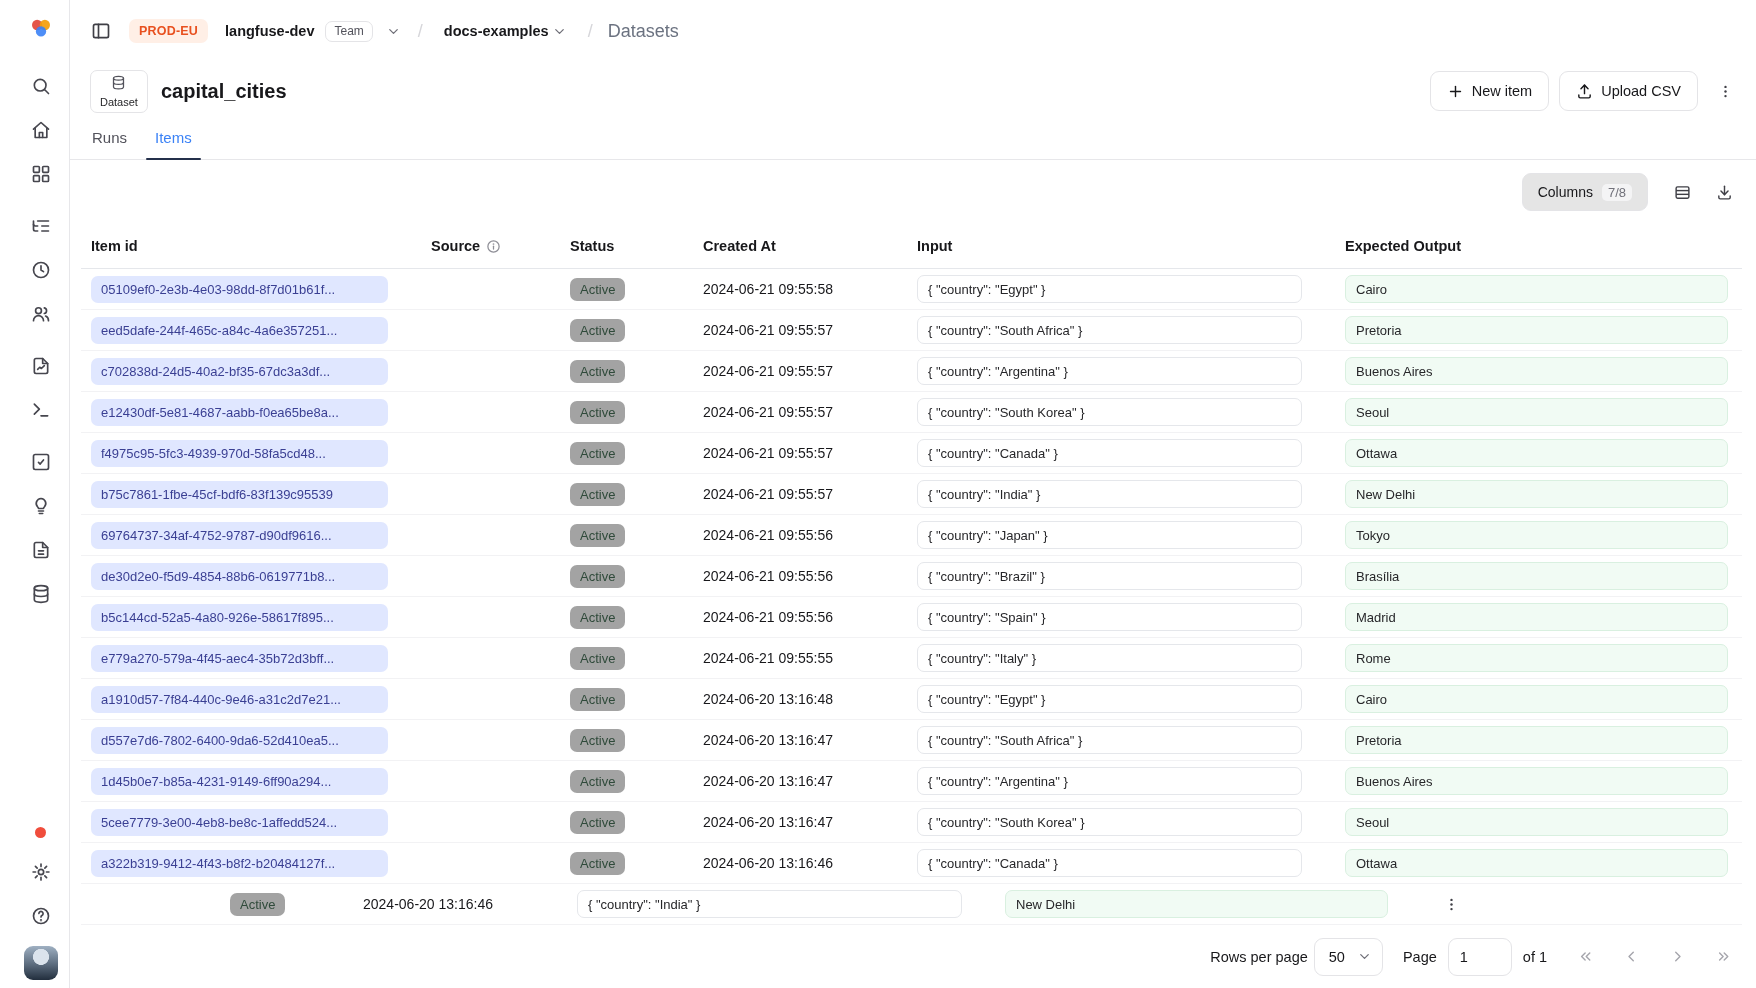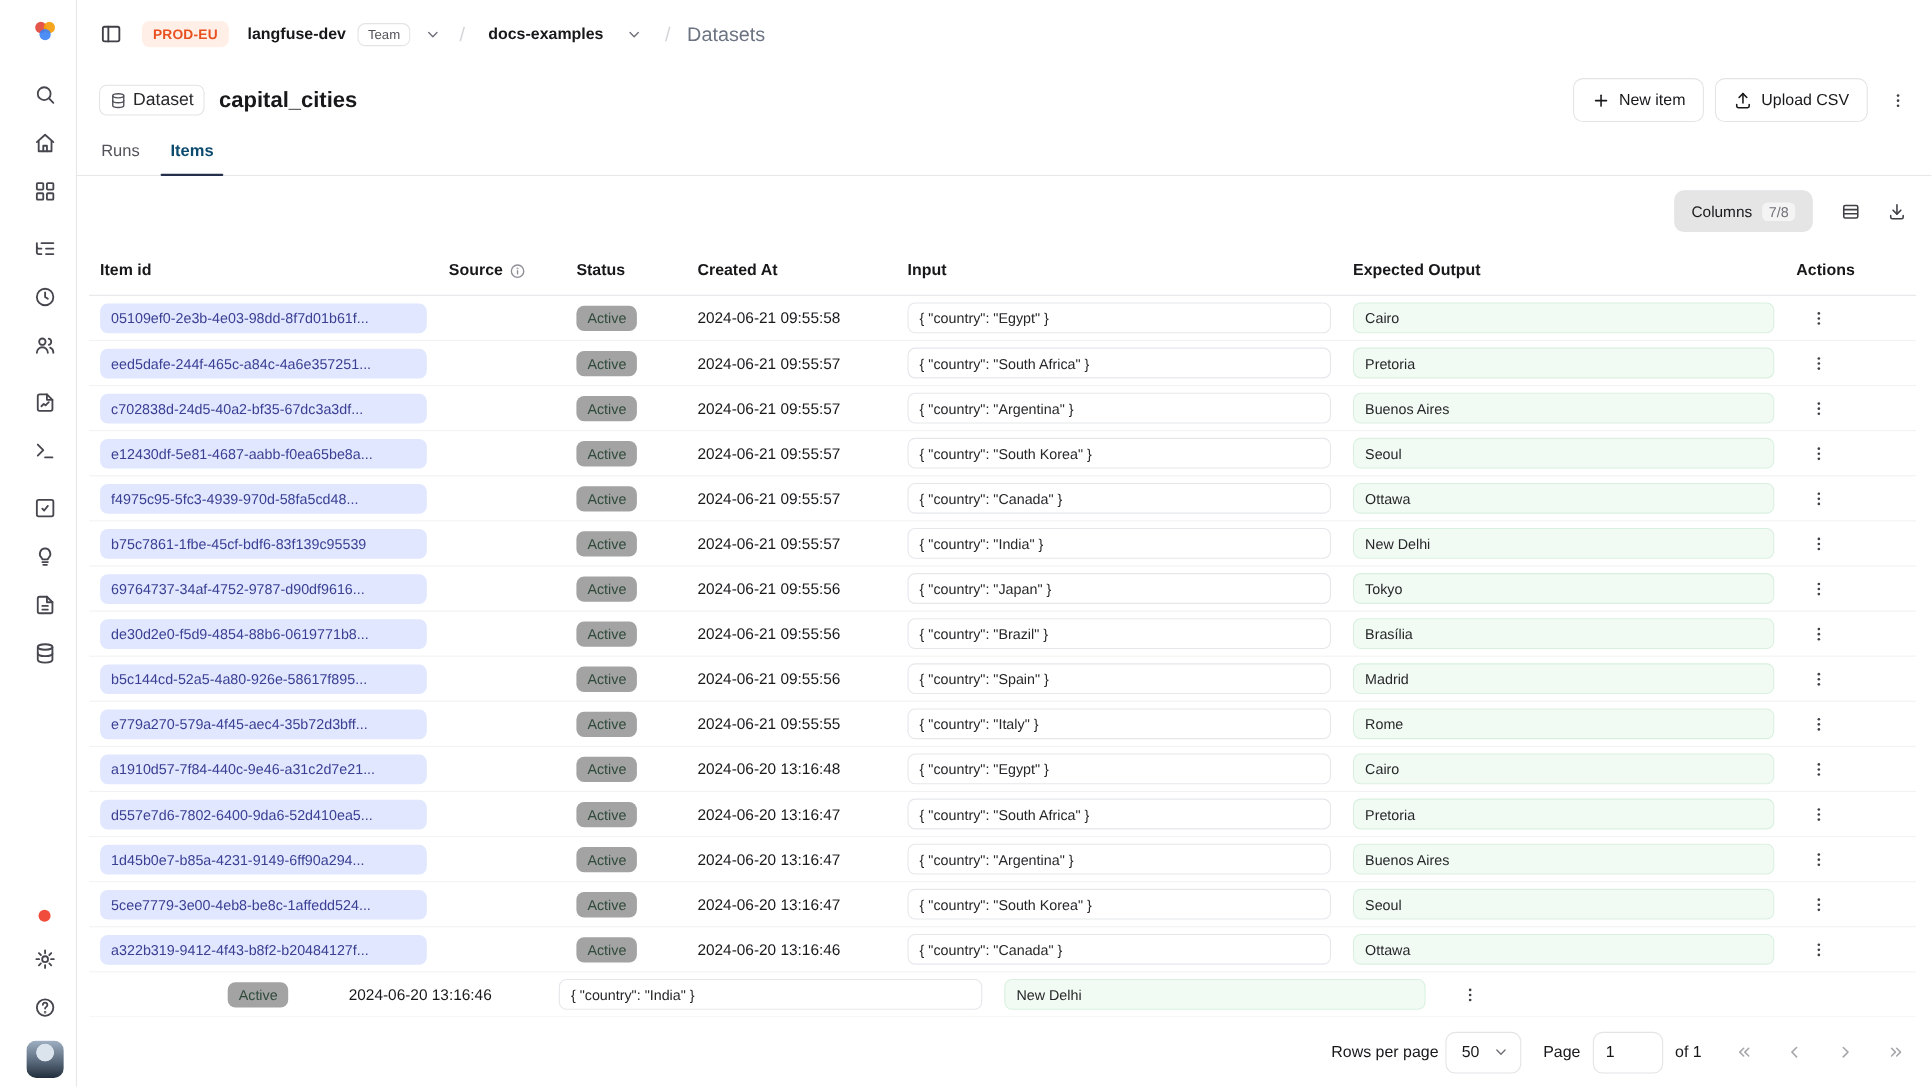--- a/index.html
+++ b/index.html
@@ -45,53 +45,53 @@
   .topbar { height:62px; display:flex; align-items:center; padding:0 18px 0 14px; gap:11px; flex:0 0 auto; }
   .icon-ghost-btn {
     border:none; background:transparent; color:#3f3f46; width:34px; height:34px;
     border-radius:8px; display:flex; align-items:center; justify-content:center; cursor:pointer;
   }
   .env-badge { background:#ffefe6; color:#e8501f; font-weight:700; font-size:12.5px; padding:5px 10px; border-radius:7px; letter-spacing:.2px; }
   .org-name { font-size:14.5px; font-weight:600; margin-left:6px; }
   .role-badge { font-size:12px; color:#52525b; border:1px solid #e4e4e7; border-radius:7px; padding:2.5px 8px; }
   .crumb-chev-btn { border:none; background:none; color:#6f6f78; display:flex; align-items:center; padding:2px; cursor:pointer; }
   .crumb-sep { color:#d6d6da; font-size:18px; padding:0 4px; }
-  .crumb-link { display:flex; align-items:center; gap:20px; font-size:14.5px; font-weight:600; color:#18181b; background:none; border:none; cursor:pointer; font-family:inherit; }
+  .crumb-link { display:flex; align-items:center; gap:3px; font-size:14.5px; font-weight:600; color:#18181b; background:none; border:none; cursor:pointer; font-family:inherit; }
   .crumb-muted { font-size:18px; color:#6b7280; }
 
   
   .page-head { height:58px; display:flex; align-items:center; padding:0 14px 0 20px; gap:13px; flex:0 0 auto; }
-  .type-badge { display:flex; align-items:center; gap:6px; border:1px solid #e4e4e7; border-radius:7px; padding:4px 9px; font-size:16px; font-weight:500; color:#27272a; }
+  .type-badge { display:flex; align-items:center; gap:6px; border:1px solid #e4e4e7; border-radius:7px; padding:4px 9px; font-size:11px; font-weight:500; color:#27272a;flex-direction:column; }
   .page-title { font-size:20px; font-weight:700; }
   .head-actions { margin-left:auto; display:flex; align-items:center; gap:10px; }
   .btn {
     display:flex; align-items:center; gap:8px; height:40px; padding:0 16px;
     background:#fff; border:1px solid #e4e4e7; border-radius:9px;
     font-size:14.5px; font-weight:500; color:#18181b; cursor:pointer; font-family:inherit;
   }
 
   
   .tabs { display:flex; gap:4px; padding:0 10px; border-bottom:1px solid #e7e7ea; height:40px; align-items:flex-end; flex:0 0 auto; }
   .tab { padding:0 12px 13px; font-size:15px; font-weight:500; color:#52525b; border:none; background:none; cursor:pointer; position:relative; font-family:inherit; }
-  .tab.active { color:#0c4a6e; font-weight:700; }
+  .tab.active { color:#3b82f6; font-weight:400; }
   .tab.active::after { content:""; position:absolute; left:3px; right:3px; bottom:-1px; height:2.5px; background:#24304b; border-radius:2px; }
 
   
   .toolbar { height:64px; display:flex; align-items:center; justify-content:flex-end; gap:6px; padding:0 14px; flex:0 0 auto; }
   .columns-btn {
     display:flex; align-items:center; gap:9px; height:38px; padding:0 15px; margin-right:10px;
     border:1px solid #e4e4e7; border-radius:9px; background:#e5e5e5;
     font-size:14px; font-weight:500; color:#18181b; cursor:pointer; font-family:inherit;
   }
   .columns-count { color:#71717a; font-size:13px; background:#f4f4f5; padding:1px 6px; border-radius:5px; }
   .tool-icon-btn { width:36px; height:36px; display:flex; align-items:center; justify-content:center; border:none; background:transparent; color:#3f3f46; border-radius:8px; cursor:pointer; }
 
   
   .table { flex:1 1 auto; min-height:0; padding:0 14px 0 11px; display:flex; flex-direction:column; overflow:hidden; }
-  .thead, .tr { display:flex; align-items:center; }
+  .thead, .tr { display:flex; align-items:center;gap:23px; }
   .thead { height:45px; border-bottom:1px solid #e5e7eb; flex:0 0 auto; }
   .th { font-size:14.5px; font-weight:600; color:#18181b; display:flex; align-items:center; gap:6px; padding:0 10px; }
   .th .ic-xs { color:#8e8e96; }
   .tbody { flex:1; overflow:hidden; }
   .tr { height:41px; border-bottom:1px solid #f2f2f4; }
   .td { padding:0 10px; display:flex; align-items:center; min-width:0; }
 
   .col-itemid  { width:317px; flex:0 0 317px; }
   .col-source  { width:116px; flex:0 0 116px; }
   .col-status  { width:110px; flex:0 0 110px; }

